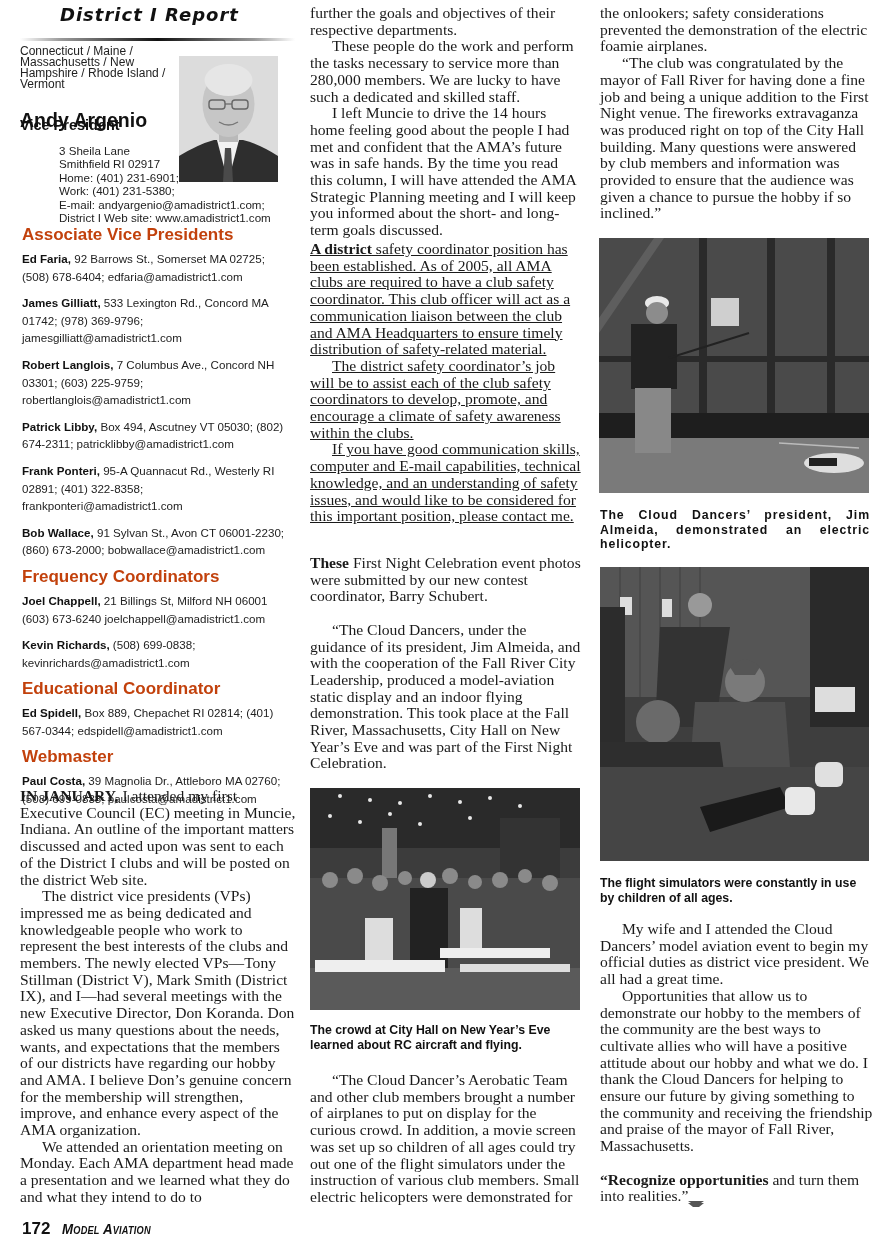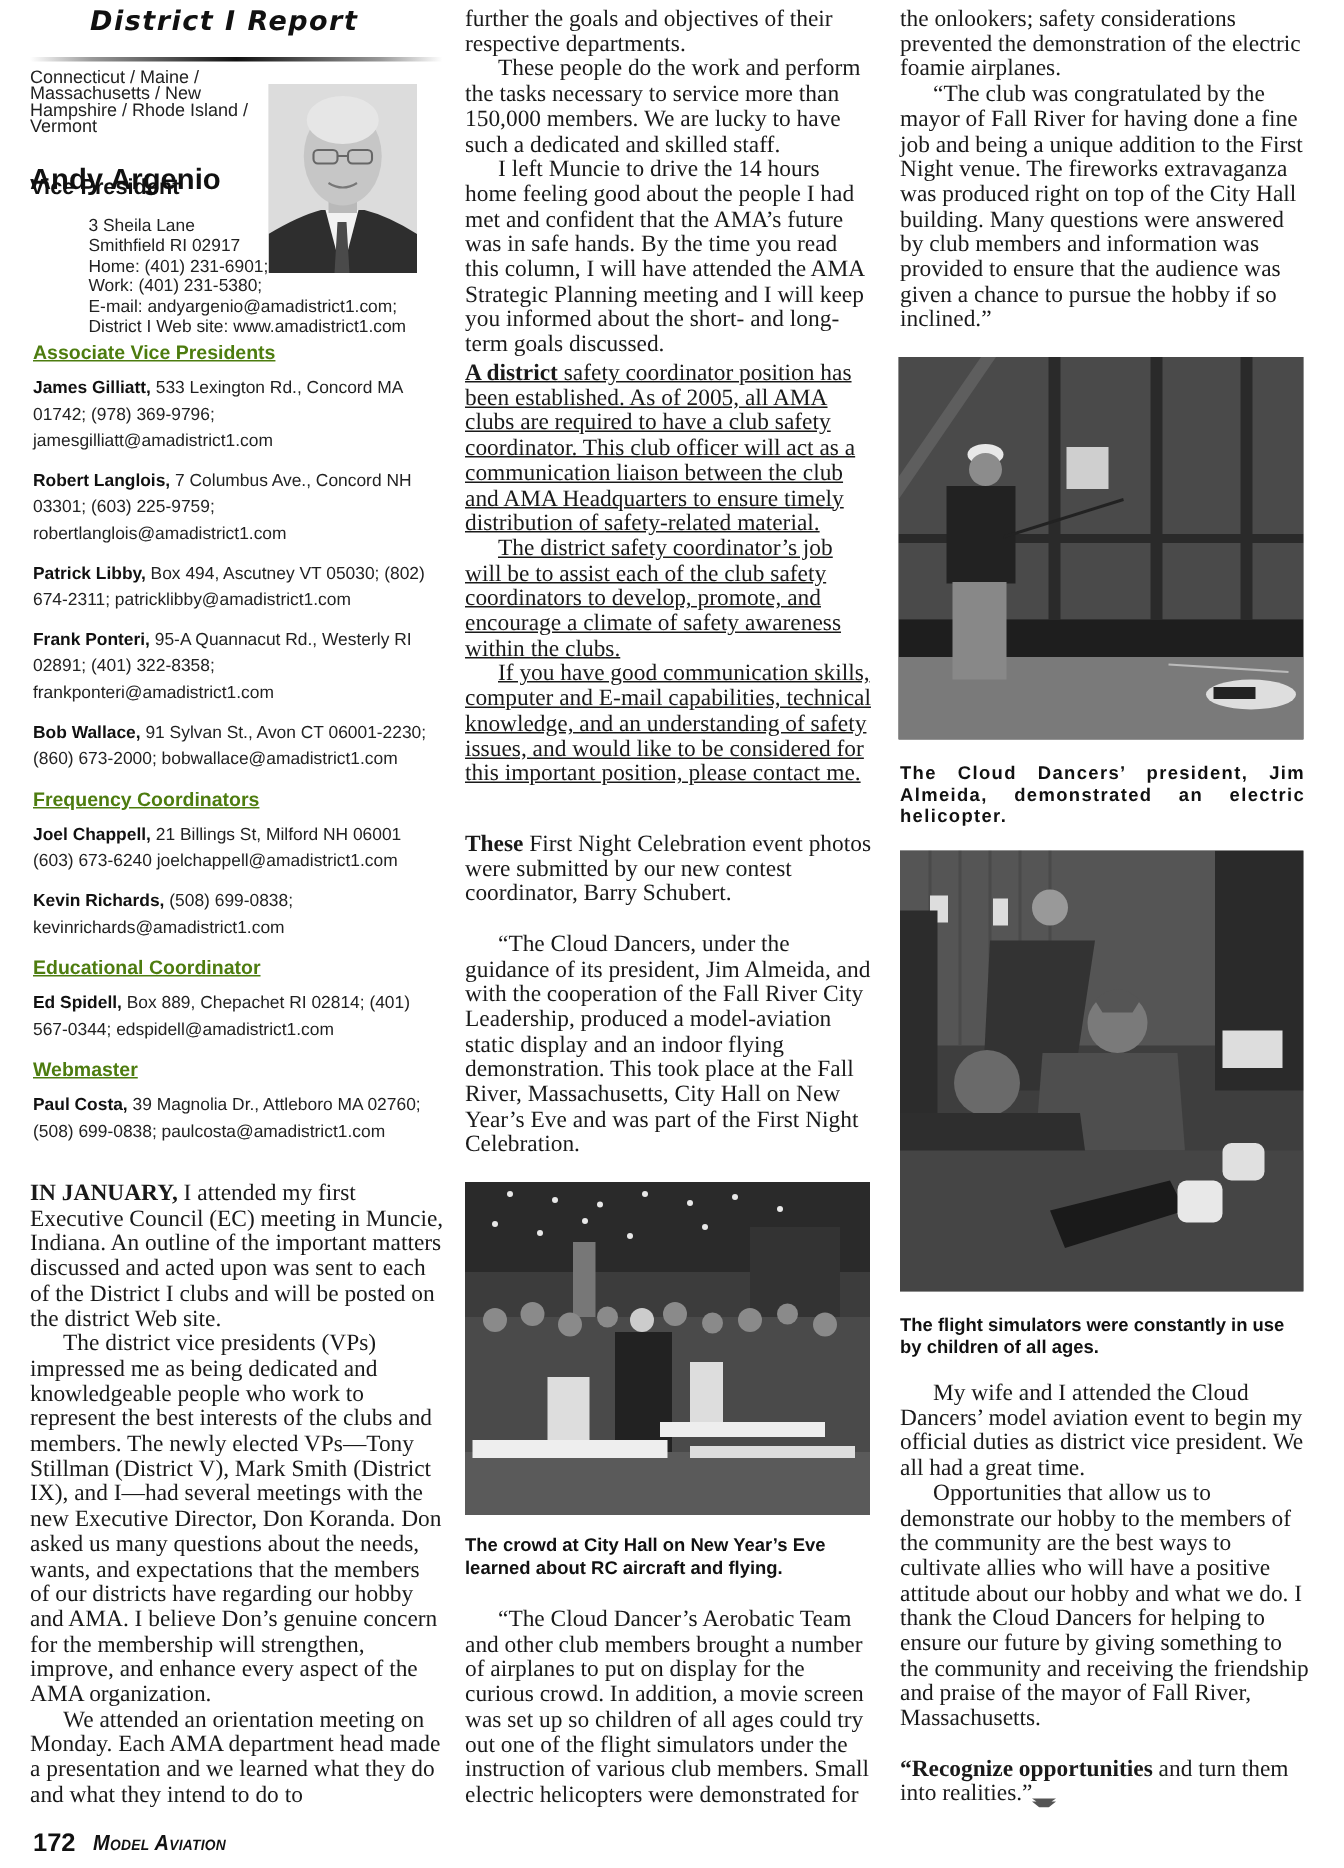--- a/index.html
+++ b/index.html
@@ -18,21 +18,21 @@
 
   
   #regions { left: 20px; top: 46px; width: 160px; font-size: 12px; line-height: 11px; color: #222; }
   #vp-name { left: 20px; top: 109px; font-size: 19.5px; font-weight: bold; color: #111; }
   #vp-title { left: 20px; top: 117px; font-size: 14.5px; font-weight: bold; color: #111; }
   #vp-contact { left: 20px; top: 144px; width: 270px; font-size: 11.6px; line-height: 13.4px; color: #222; margin-left: 39px; }
   #portrait { left: 179px; top: 56px; width: 99px; height: 126px; background: #d8d8d8; overflow: hidden; }
 
   
   #roster { left: 22px; top: 226px; width: 268px; font-size: 11.6px; line-height: 17.5px; color: #222; }
-  #roster .sec-head { font-size: 13px; font-weight: bold; color: #4d7c0f; margin-bottom: 6px; line-height: 18px; text-decoration: underline; }
+  #roster .sec-head { font-size: 17px; font-weight: bold; color: #c2410c; margin-bottom: 6px; line-height: 18px; }
   #roster .entry { margin-bottom: 9px; line-height: 17.6px; }
   #roster .entry b { color: #111; }
 
   
   #col1 { left: 20px; top: 788px; width: 276px; }
   #col2a { left: 310px; top: 5px; width: 272px; }
   #col2b { left: 310px; top: 241px; width: 272px; text-decoration: underline; }
   #col2c { left: 310px; top: 555px; width: 272px; }
   #col2d { left: 310px; top: 1072px; width: 272px; }
   #col3a { left: 600px; top: 5px; width: 274px; }
@@ -82,20 +82,21 @@
     <ellipse cx="49.5" cy="24" rx="24" ry="16" fill="#e6e6e6"></ellipse>
     <rect x="30" y="44" width="16" height="9" rx="3" fill="none" stroke="#666" stroke-width="1.4"></rect>
     <rect x="53" y="44" width="16" height="9" rx="3" fill="none" stroke="#666" stroke-width="1.4"></rect>
     <line x1="46" y1="48" x2="53" y2="48" stroke="#666" stroke-width="1.2"></line>
     <path d="M40 66 Q49.5 72 59 66" fill="none" stroke="#777" stroke-width="1.4"></path>
   </svg>
 </div>
 
 <div id="roster" class="abs sans">
   <div class="sec-head">Associate Vice Presidents</div>
+  <div class="entry"><b>Ed Faria,</b><span> 92 Barrows St., Somerset MA 02725; (508) 678-6404; edfaria@amadistrict1.com</span></div>
   <div class="entry"><b>James Gilliatt,</b><span> 533 Lexington Rd., Concord MA 01742; (978) 369-9796; jamesgilliatt@amadistrict1.com</span></div>
   <div class="entry"><b>Robert Langlois,</b><span> 7 Columbus Ave., Concord NH 03301; (603) 225-9759; robertlanglois@amadistrict1.com</span></div>
   <div class="entry"><b>Patrick Libby,</b><span> Box 494, Ascutney VT 05030; (802) 674-2311; patricklibby@amadistrict1.com</span></div>
   <div class="entry"><b>Frank Ponteri,</b><span> 95-A Quannacut Rd., Westerly RI 02891; (401) 322-8358; frankponteri@amadistrict1.com</span></div>
   <div class="entry"><b>Bob Wallace,</b><span> 91 Sylvan St., Avon CT 06001-2230; (860) 673-2000; bobwallace@amadistrict1.com</span></div>
 
   <div class="sec-head">Frequency Coordinators</div>
   <div class="entry"><b>Joel Chappell,</b><span> 21 Billings St, Milford NH 06001 (603) 673-6240 joelchappell@amadistrict1.com</span></div>
   <div class="entry"><b>Kevin Richards,</b><span> (508) 699-0838; kevinrichards@amadistrict1.com</span></div>
 
@@ -107,21 +108,21 @@
 </div>
 
 <div id="col1" class="abs serif">
   <p><b>IN JANUARY,</b><span> I attended my first Executive Council (EC) meeting in Muncie, Indiana. An outline of the important matters discussed and acted upon was sent to each of the District I clubs and will be posted on the district Web site.</span></p>
   <p class="indent">The district vice presidents (VPs) impressed me as being dedicated and knowledgeable people who work to represent the best interests of the clubs and members. The newly elected VPs—Tony Stillman (District V), Mark Smith (District IX), and I—had several meetings with the new Executive Director, Don Koranda. Don asked us many questions about the needs, wants, and expectations that the members of our districts have regarding our hobby and AMA. I believe Don’s genuine concern for the membership will strengthen, improve, and enhance every aspect of the AMA organization.</p>
   <p class="indent">We attended an orientation meeting on Monday. Each AMA department head made a presentation and we learned what they do and what they intend to do to</p>
 </div>
 
 <div id="col2a" class="abs serif">
   <p>further the goals and objectives of their respective departments.</p>
-  <p class="indent">These people do the work and perform the tasks necessary to service more than 150,000 members. We are lucky to have such a dedicated and skilled staff.</p>
+  <p class="indent">These people do the work and perform the tasks necessary to service more than 280,000 members. We are lucky to have such a dedicated and skilled staff.</p>
   <p class="indent">I left Muncie to drive the 14 hours home feeling good about the people I had met and confident that the AMA’s future was in safe hands. By the time you read this column, I will have attended the AMA Strategic Planning meeting and I will keep you informed about the short- and long-term goals discussed.</p>
 </div>
 <div id="col2b" class="abs serif">
   <p><b>A district</b><span> safety coordinator position has been established. As of 2005, all AMA clubs are required to have a club safety coordinator. This club officer will act as a communication liaison between the club and AMA Headquarters to ensure timely distribution of safety-related material.</span></p>
   <p class="indent">The district safety coordinator’s job will be to assist each of the club safety coordinators to develop, promote, and encourage a climate of safety awareness within the clubs.</p>
   <p class="indent">If you have good communication skills, computer and E-mail capabilities, technical knowledge, and an understanding of safety issues, and would like to be considered for this important position, please contact me.</p>
 </div>
 <div id="col2c" class="abs serif">
   <p><b>These</b><span> First Night Celebration event photos were submitted by our new contest coordinator, Barry Schubert.</span></p>
   <div class="gap"></div>

